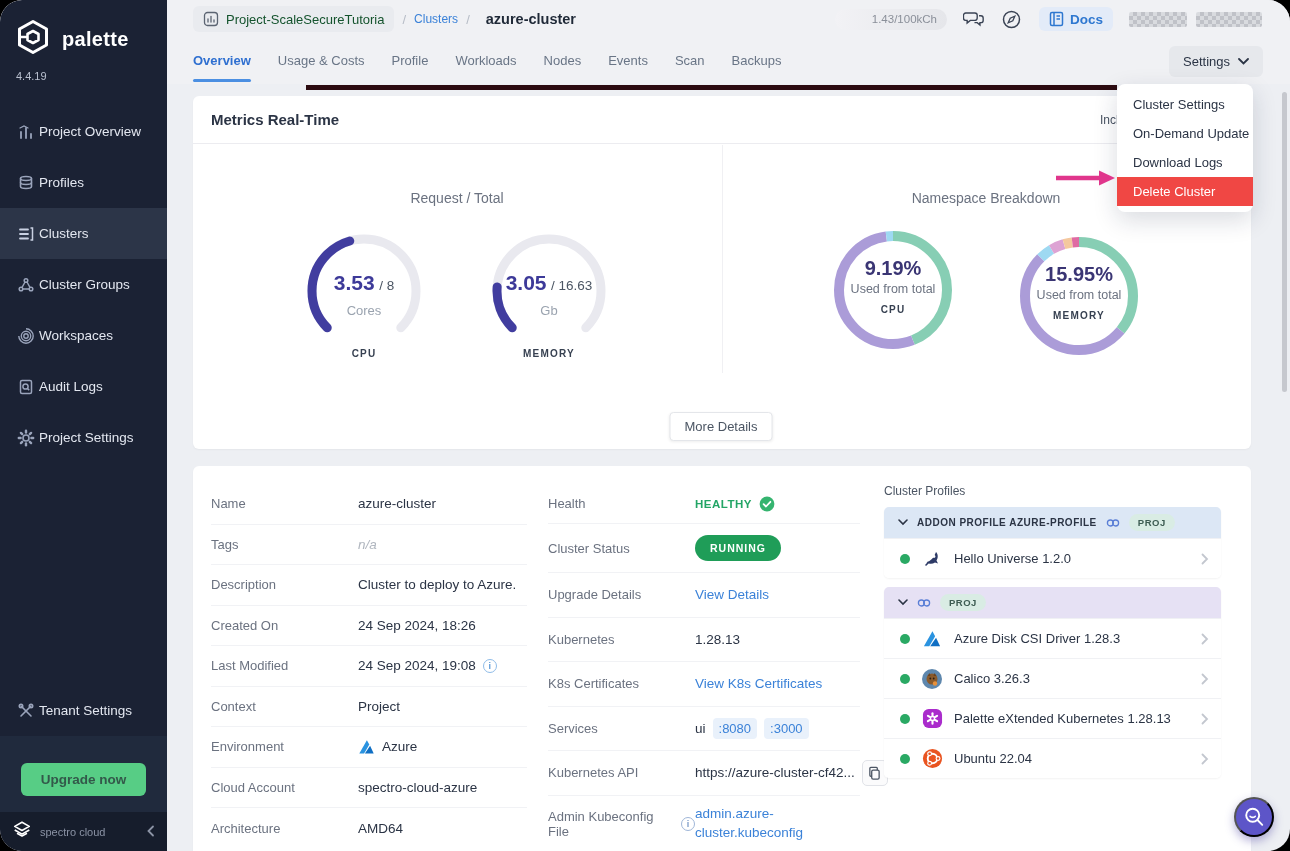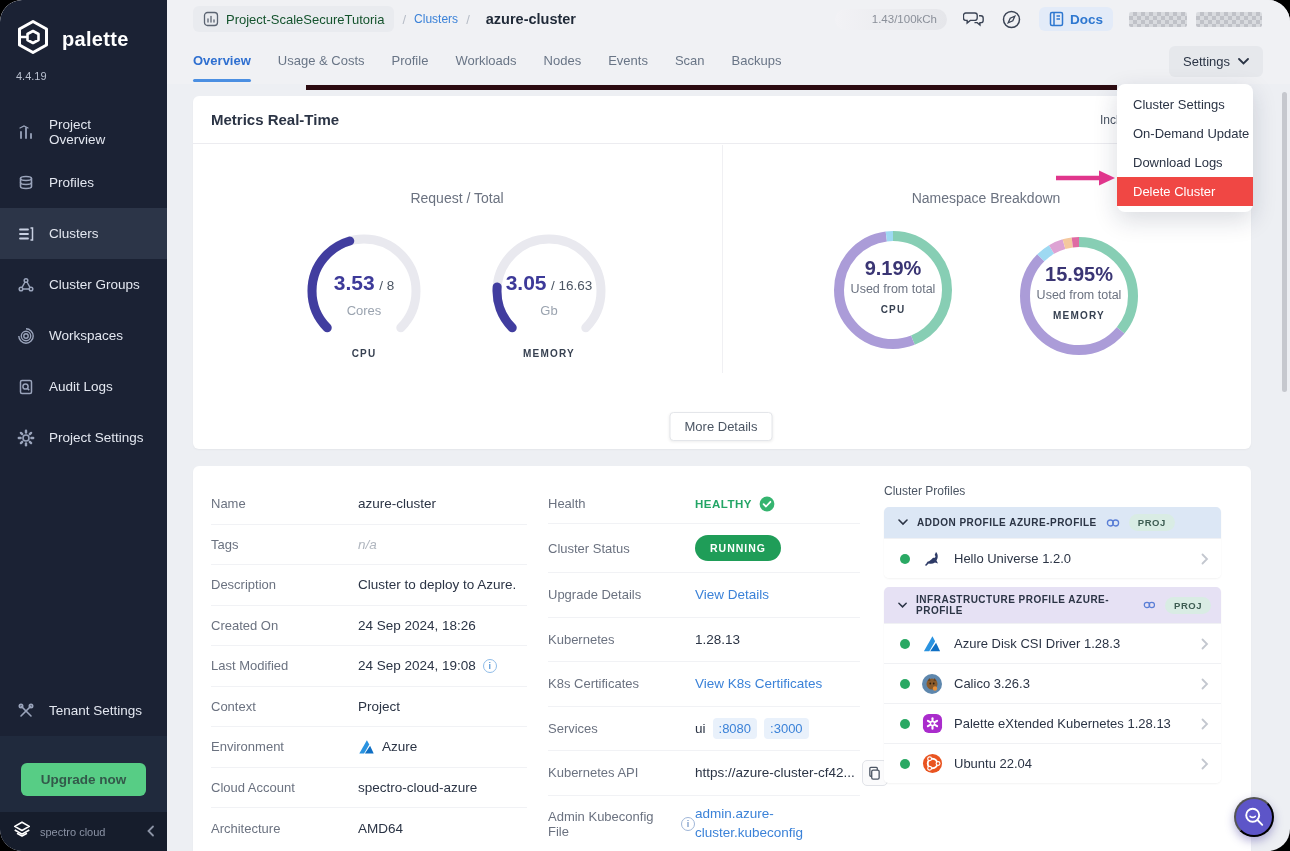--- a/index.html
+++ b/index.html
@@ -5,21 +5,21 @@
   * { box-sizing: border-box; margin: 0; padding: 0; }
   html,body { width:1290px; height:851px; background:#000; font-family:"Liberation Sans", sans-serif; }
   .app { position:relative; width:1290px; height:851px; background:#edeff3; border-radius:22px; overflow:hidden; }
 
   
   .sidebar { position:absolute; left:0; top:0; width:167px; height:851px; background:#1b2234; color:#e3e7f0; border-top-left-radius:22px; border-bottom-left-radius:22px; display:flex; flex-direction:column; }
   .logo-row { display:flex; align-items:center; gap:10px; padding:18px 14px 2px 14px; }
   .logo-word { font-size:20px; font-weight:bold; color:#fff; letter-spacing:.3px; }
   .version { padding:8px 16px 0 16px; font-size:11px; color:#b9c0cf; }
   .nav { margin-top:24px; }
-  .nav-item { display:flex; align-items:center; gap:13px; height:51px; padding:0 16px; cursor:pointer; }
+  .nav-item { display:flex; align-items:center; gap:3px; height:51px; padding:0 16px; cursor:pointer; }
   .nav-item.active { background:#2c3548; }
   .nav-ic { width:20px; height:20px; display:flex; align-items:center; justify-content:center; flex:none; }
   .nav-lbl { font-size:13.5px; color:#e3e7f0; }
   .sidebar-bottom { margin-top:auto; }
   .promo { background:#202a3d; padding:14px 10px 16px 10px; text-align:center; }
   .promo-text { color:#fff; font-size:13px; font-weight:bold; line-height:1.45; }
   .promo-btn { margin-top:13px; display:inline-block; background:#57cd85; color:#33584a; font-size:13.5px; font-weight:bold; border:none; border-radius:6px; padding:9px 20px; cursor:pointer; }
   .side-footer { height:39px; background:#161d2c; display:flex; align-items:center; gap:8px; padding:0 12px; border-bottom-left-radius:22px; }
   .side-footer .brand { font-size:11px; color:#8b93a5; flex:1; }
   .collapse { color:#8b93a5; font-size:14px; cursor:pointer; }
@@ -543,21 +543,20 @@
               </svg>
             </span>
         </div>
       </div>
 
       <div class="pgroup">
         <div class="pg-head tint-purple">
           <svg width="10" height="7" viewBox="0 0 10 7" fill="none" stroke="#2b3445" stroke-width="1.6" stroke-linecap="round">
               <polyline points="1,1 5,5 9,1"></polyline>
             </svg>
-          <span class="pg-title">INFRASTRUCTURE PROFILE AZURE-PROFILE</span>
           <svg width="14" height="12" viewBox="0 0 16 12" fill="none" stroke="#5b7fd6" stroke-width="1.5">
               <circle cx="5" cy="6" r="3.4"></circle>
               <circle cx="11" cy="6" r="3.4"></circle>
             </svg>
           <span class="proj-badge">PROJ</span>
         </div>
         <div class="pitem">
           <span class="pdot"></span>
           <span class="pico">
               <svg width="20" height="18" viewBox="0 0 20 20">

